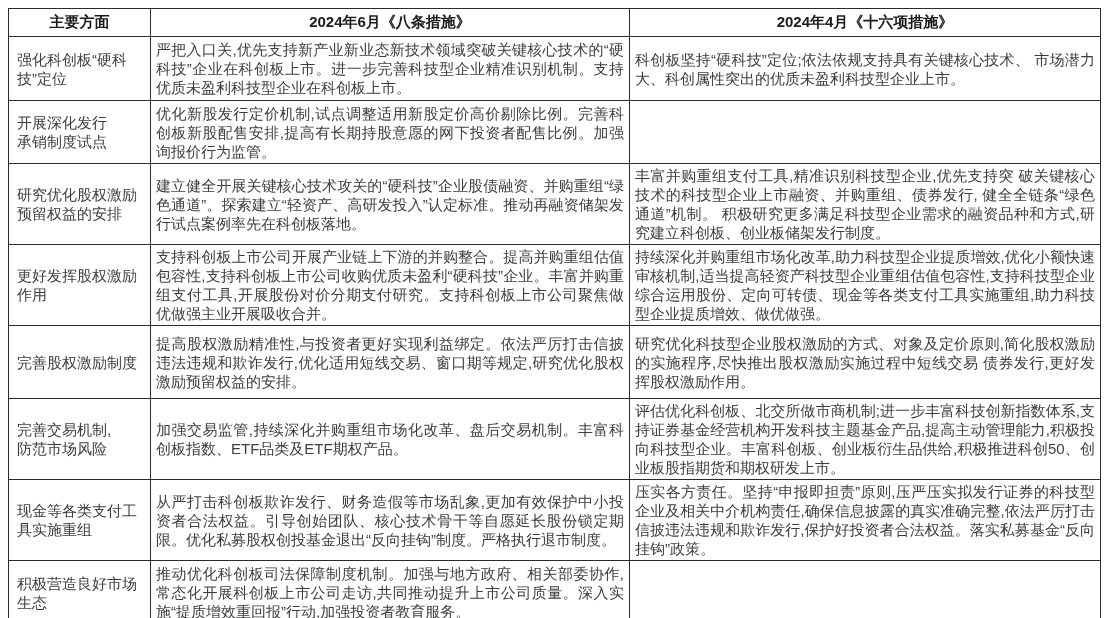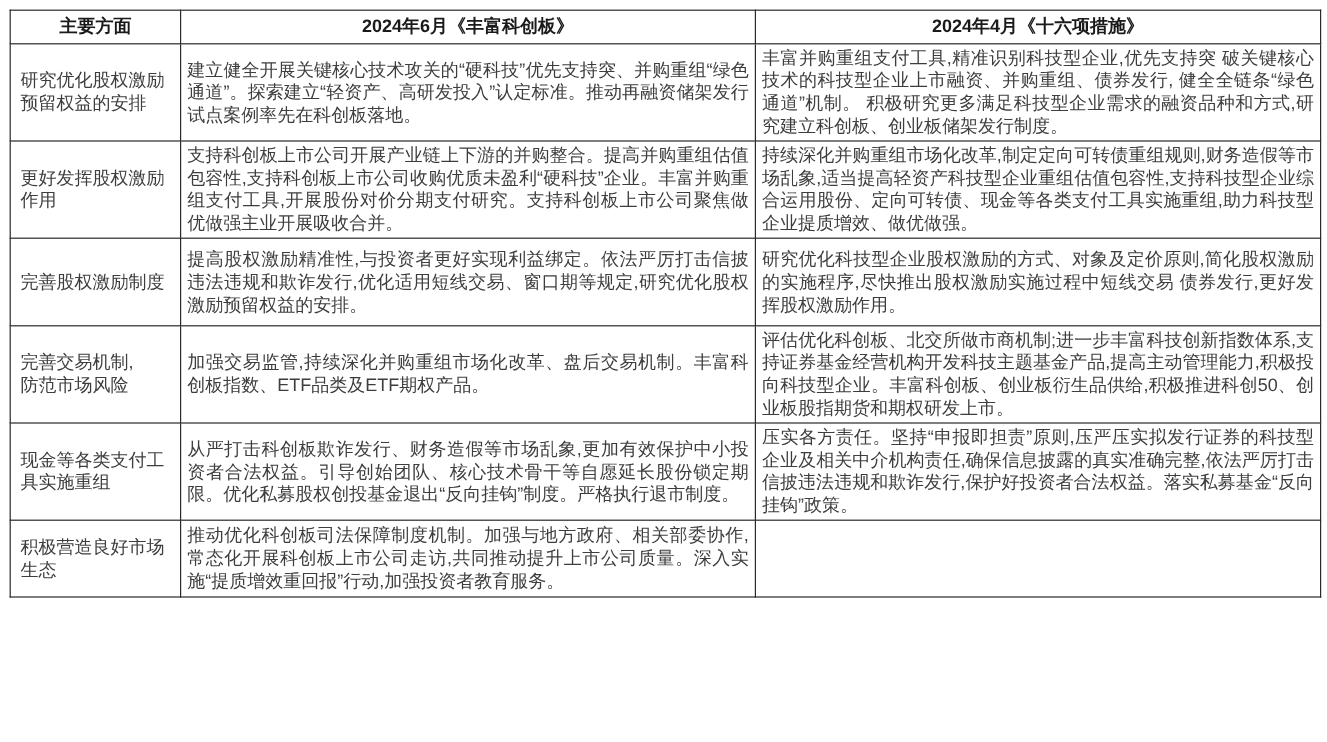--- a/index.html
+++ b/index.html
@@ -60,34 +60,45 @@
 <div class="page">
   <table class="cmp">
     <colgroup>
       <col class="c1">
         <col class="c2">
         <col class="c3">
     </colgroup>
     <thead>
       <tr style="height:28px;">
         <th>主要方面</th>
-        <th>2024年6月《丰富科创板》</th>
+        <th>2024年6月《八条措施》</th>
         <th>2024年4月《十六项措施》</th>
       </tr>
     </thead>
     <tbody>
+      <tr style="height:64px;">
+        <td class="aspect">强化科创板“硬科技”定位</td>
+        <td class="detail">严把入口关,优先支持新产业新业态新技术领域突破关键核心技术的“硬科技”企业在科创板上市。进一步完善科技型企业精准识别机制。支持优质未盈利科技型企业在科创板上市。</td>
+        <td class="detail">科创板坚持“硬科技”定位;依法依规支持具有关键核心技术、 市场潜力大、科创属性突出的优质未盈利科技型企业上市。</td>
+      </tr>
+      <tr style="height:63px;">
+        <td class="aspect">开展深化发行
+承销制度试点</td>
+        <td class="detail">优化新股发行定价机制,试点调整适用新股定价高价剔除比例。完善科创板新股配售安排,提高有长期持股意愿的网下投资者配售比例。加强询报价行为监管。</td>
+        <td class="detail"></td>
+      </tr>
       <tr style="height:73px;">
         <td class="aspect">研究优化股权激励预留权益的安排</td>
-        <td class="detail">建立健全开展关键核心技术攻关的“硬科技”优先支持突、并购重组“绿色通道”。探索建立“轻资产、高研发投入”认定标准。推动再融资储架发行试点案例率先在科创板落地。</td>
+        <td class="detail">建立健全开展关键核心技术攻关的“硬科技”企业股债融资、并购重组“绿色通道”。探索建立“轻资产、高研发投入”认定标准。推动再融资储架发行试点案例率先在科创板落地。</td>
         <td class="detail">丰富并购重组支付工具,精准识别科技型企业,优先支持突 破关键核心技术的科技型企业上市融资、并购重组、债券发行, 健全全链条“绿色通道”机制。 积极研究更多满足科技型企业需求的融资品种和方式,研究建立科创板、创业板储架发行制度。</td>
       </tr>
       <tr style="height:81px;">
         <td class="aspect">更好发挥股权激励作用</td>
         <td class="detail">支持科创板上市公司开展产业链上下游的并购整合。提高并购重组估值包容性,支持科创板上市公司收购优质未盈利“硬科技”企业。丰富并购重组支付工具,开展股份对价分期支付研究。支持科创板上市公司聚焦做优做强主业开展吸收合并。</td>
-        <td class="detail">持续深化并购重组市场化改革,制定定向可转债重组规则,财务造假等市场乱象,适当提高轻资产科技型企业重组估值包容性,支持科技型企业综合运用股份、定向可转债、现金等各类支付工具实施重组,助力科技型企业提质增效、做优做强。</td>
+        <td class="detail">持续深化并购重组市场化改革,助力科技型企业提质增效,优化小额快速审核机制,适当提高轻资产科技型企业重组估值包容性,支持科技型企业综合运用股份、定向可转债、现金等各类支付工具实施重组,助力科技型企业提质增效、做优做强。</td>
       </tr>
       <tr style="height:73px;">
         <td class="aspect">完善股权激励制度</td>
         <td class="detail">提高股权激励精准性,与投资者更好实现利益绑定。依法严厉打击信披违法违规和欺诈发行,优化适用短线交易、窗口期等规定,研究优化股权激励预留权益的安排。</td>
         <td class="detail">研究优化科技型企业股权激励的方式、对象及定价原则,简化股权激励的实施程序,尽快推出股权激励实施过程中短线交易 债券发行,更好发挥股权激励作用。</td>
       </tr>
       <tr style="height:77px;">
         <td class="aspect">完善交易机制,
 防范市场风险</td>
         <td class="detail">加强交易监管,持续深化并购重组市场化改革、盘后交易机制。丰富科创板指数、ETF品类及ETF期权产品。</td>

